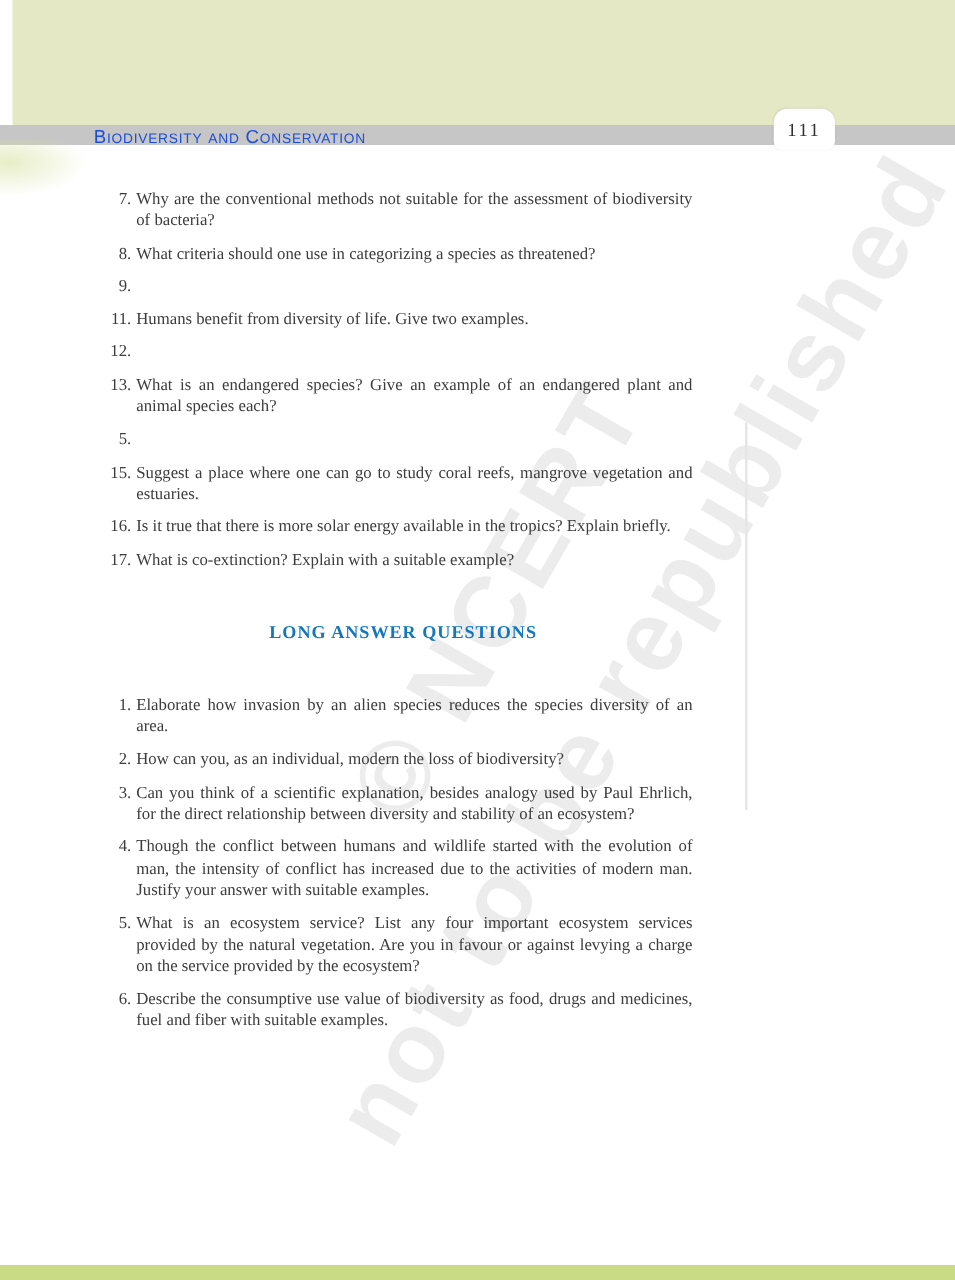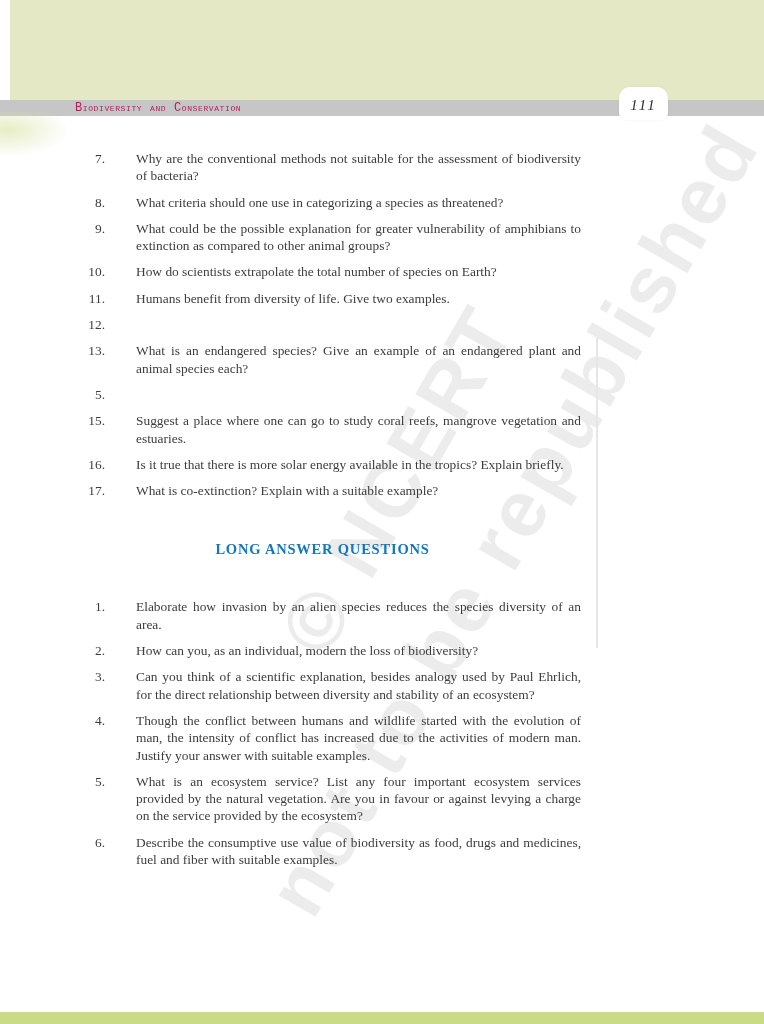--- a/index.html
+++ b/index.html
@@ -38,25 +38,25 @@
   
   .header-bar {
     position: absolute;
     left: 0; top: 100px;
     width: 764px; height: 16px;
     background: var(--header-bar, #c6c6c6);
   }
   .header-title {
     position: absolute;
     left: 75px; top: 1px;
-    font-family: Liberation Mono, monospace;
+    font-family: Liberation Sans, sans-serif;
     font-variant: small-caps;
-    font-size: 12px;
+    font-size: 15px;
     letter-spacing: 0.6px;
-    color: #be185d;
+    color: #1d4ed8;
   }
 
   
   .page-tab {
     position: absolute;
     left: 619px; top: 87px;
     width: 49px; height: 33px;
     background: #ffffff;
     border-radius: 11px 11px 7px 7px;
     box-shadow: 0 0 2px rgba(0,0,0,0.08);
@@ -64,21 +64,20 @@
     align-items: flex-end;
     justify-content: center;
     z-index: 3;
   }
   .page-num {
     font-family: "Liberation Serif", serif;
     font-size: 15px;
     letter-spacing: 2px;
     color: #2e2e2e;
     padding-bottom: 6px;
-    font-style: italic;
   }
 
   
   .watermark {
     position: absolute;
     left: 25px; top: 390px;
     width: 850px;
     text-align: center;
     transform: rotate(-60deg);
     transform-origin: center center;
@@ -122,21 +121,21 @@
     margin-bottom: 9px;
     font-size: 13.4px;
     line-height: 17.3px;
     color: var(--body-text, #3c3c3c);
   }
   .q-item .q-num {
     flex: 0 0 105px;
     text-align: right;
   }
   .q-item .q-text {
-    margin-left: 31px;
+    margin-left: 4px;
     width: 445px;
     text-align: justify;
   }
   .section-heading {
     margin: 42px 0 40px 75px;
     width: 495px;
     text-align: center;
     font-family: "Liberation Serif", serif;
     font-size: 14.5px;
     font-weight: bold;
@@ -194,27 +193,22 @@
           <span class="q-text">Why are the conventional methods not suitable for the assessment of biodiversity of bacteria?</span>
         </div>
 
         <div class="q-item">
           <span class="q-num">8.</span>
           <span class="q-text">What criteria should one use in categorizing a species as threatened?</span>
         </div>
 
         <div class="q-item">
           <span class="q-num">9.</span>
-          <span class="q-text">What could be the possible explanation for greater vulnerability of amphibians to extinction as compared to other animal groups?</span>
-        </div>
-
-        <div class="q-item">
-          <span class="q-num">10.</span>
-          <span class="q-text">How do scientists extrapolate the total number of species on Earth?</span>
-        </div>
+        </div>
+
 
         <div class="q-item">
           <span class="q-num">11.</span>
           <span class="q-text">Humans benefit from diversity of life. Give two examples.</span>
         </div>
 
         <div class="q-item">
           <span class="q-num">12.</span>
         </div>
 

